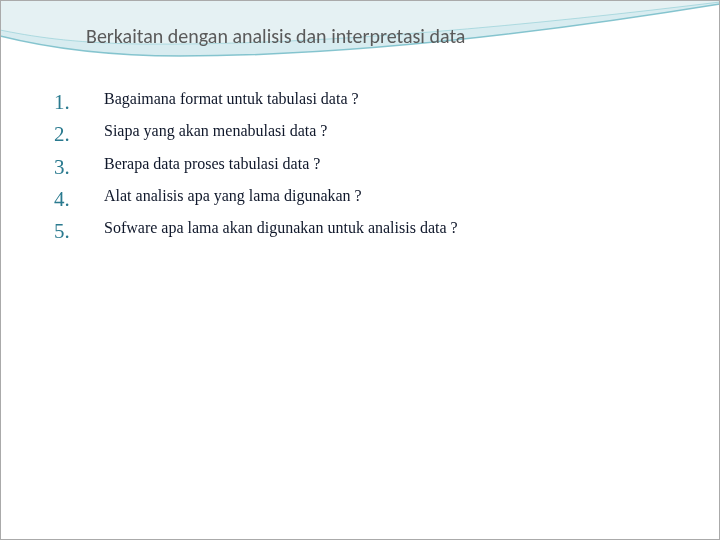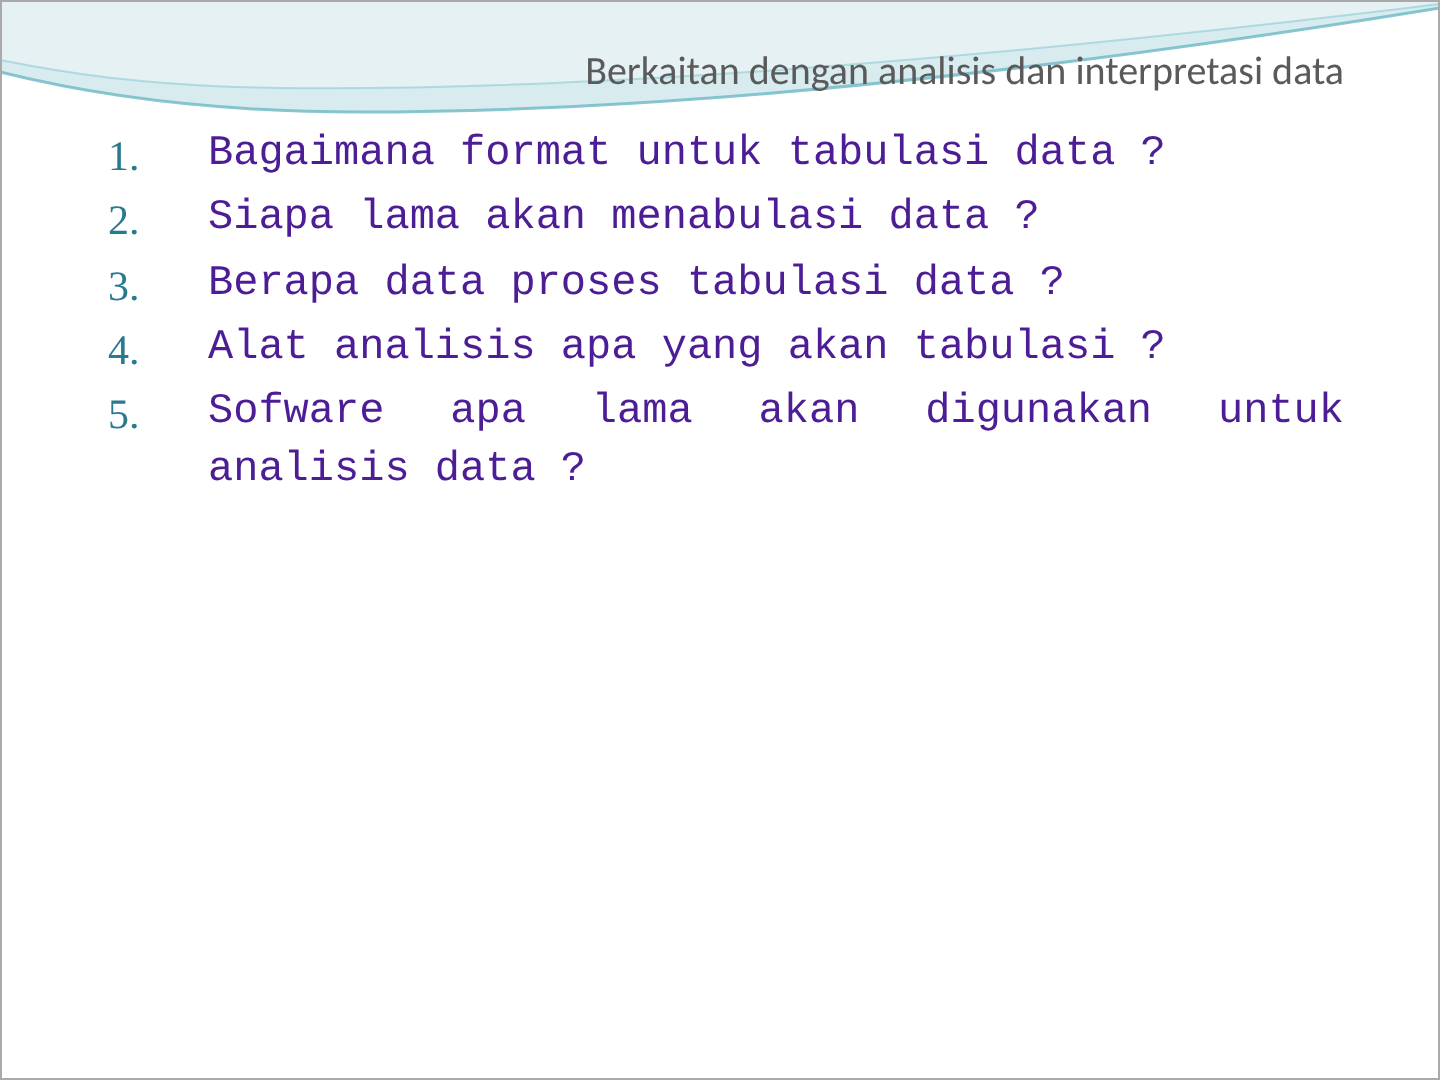--- a/index.html
+++ b/index.html
@@ -18,23 +18,22 @@
   .content {
     position: relative;
     padding: 24px 48px 0 48px;
     z-index: 2;
   }
   .title {
     font-family: Calibri, 'Segoe UI', Arial, sans-serif;
     font-size: 20px;
     color: #5a5a5a;
     margin-left: 38px;
-    margin-bottom: 16px;
+    margin-bottom: 40px;
     font-weight: 400;
-    text-align: right;
   }
   .list {
     display: flex;
     flex-direction: column;
     gap: 4px;
   }
   .list-row {
     display: flex;
     align-items: flex-start;
   }
@@ -42,23 +41,23 @@
     width: 56px;
     text-align: left;
     font-size: 21px;
     color: #2a7a8f;
     font-family: Georgia, serif;
     padding-left: 6px;
     flex-shrink: 0;
     line-height: 1.35;
   }
   .item-text {
-    font-size: 21px;
-    color: #4c1d95;
-    font-family: Liberation Mono, monospace;
+    font-size: 16px;
+    color: #0f172a;
+    font-family: Liberation Serif, serif;
     line-height: 1.35;
     text-align: justify;
     flex: 1;
   }
   .frame {
     position: absolute;
     top: 0; left: 0;
     width: 720px; height: 540px;
     border: 1px solid #aaa;
     pointer-events: none;
@@ -77,29 +76,29 @@
 
 <div class="content">
   <div class="title">Berkaitan dengan analisis dan interpretasi data</div>
   <div class="list">
     <div class="list-row">
       <div class="num">1.</div>
       <div class="item-text">Bagaimana format untuk tabulasi data ?</div>
     </div>
     <div class="list-row">
       <div class="num">2.</div>
-      <div class="item-text">Siapa lama akan menabulasi data ?</div>
+      <div class="item-text">Siapa yang akan menabulasi data ?</div>
     </div>
     <div class="list-row">
       <div class="num">3.</div>
       <div class="item-text">Berapa data proses tabulasi data ?</div>
     </div>
     <div class="list-row">
       <div class="num">4.</div>
-      <div class="item-text">Alat analisis apa yang akan tabulasi ?</div>
+      <div class="item-text">Alat analisis apa yang lama digunakan ?</div>
     </div>
     <div class="list-row">
       <div class="num">5.</div>
       <div class="item-text">Sofware apa lama akan digunakan untuk analisis data ?</div>
     </div>
   </div>
 </div>
 
 <div class="frame"></div>
 

